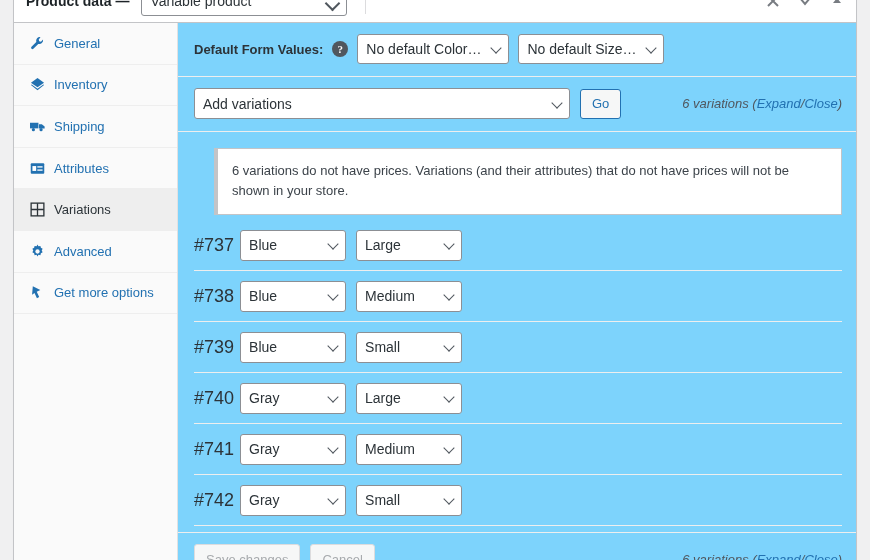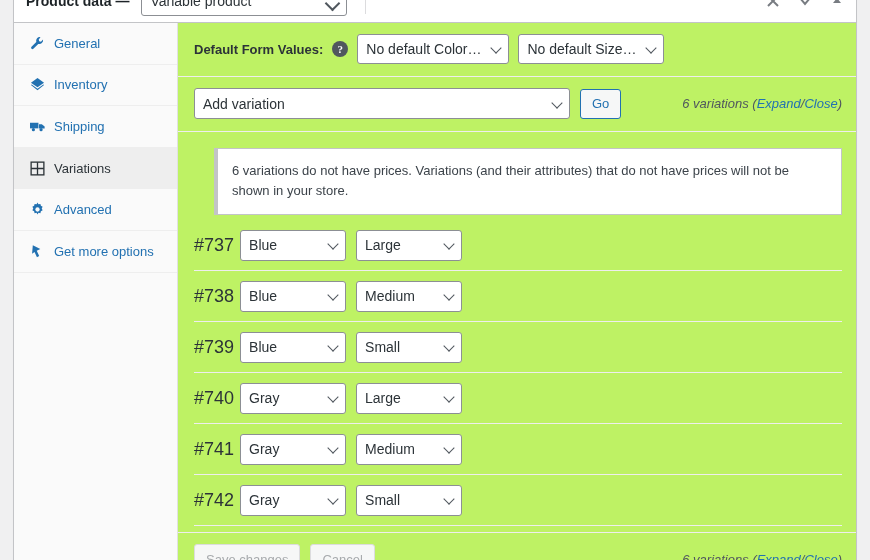--- a/index.html
+++ b/index.html
@@ -157,21 +157,21 @@
   .wc-tab.active .tab-ico { color: #2c3338; }
   .wc-tabs-filler {
     background: #fafafa;
     flex: 1;
   }
 
   
   .wc-panel {
     flex: 1;
     min-width: 0;
-    background: #bef264;
+    background: #7dd3fc;
     display: flex;
     flex-direction: column;
   }
 
   
   .toolbar-top {
     border-bottom: 1px solid #eee;
     padding: 11px 14px 12px 16px;
     display: flex;
     align-items: center;
@@ -389,20 +389,31 @@
             <path d="M0 4h9v6H0z" fill="currentColor"></path>
             <path d="M9.6 5.6h3L15.6 8v2H9.6z" fill="currentColor"></path>
             <circle cx="3.6" cy="11.4" r="1.7" fill="currentColor"></circle>
             <circle cx="11.8" cy="11.4" r="1.7" fill="currentColor"></circle>
           </svg>
         </span>
         <span>Shipping</span>
       </li>
 
 
+      <li class="wc-tab">
+        <span class="tab-ico">
+          <svg width="15" height="15" viewBox="0 0 16 16" aria-hidden="true">
+            <rect x="0.8" y="2.4" width="14.4" height="11.2" rx="1" fill="currentColor"></rect>
+            <rect x="2.6" y="5.4" width="4" height="5.2" fill="#fff"></rect>
+            <rect x="7.8" y="5.6" width="5.6" height="1.4" fill="#fff"></rect>
+            <rect x="7.8" y="9" width="5.6" height="1.4" fill="#fff"></rect>
+          </svg>
+        </span>
+        <span>Attributes</span>
+      </li>
 
       <li class="wc-tab active">
         <span class="tab-ico">
           <svg width="15" height="15" viewBox="0 0 16 16" aria-hidden="true">
             <rect x="1.2" y="1.2" width="13.6" height="13.6" fill="none" stroke="currentColor" stroke-width="1.4"></rect>
             <path d="M8 1.2v13.6M1.2 8h13.6" stroke="currentColor" stroke-width="1.4"></path>
           </svg>
         </span>
         <span>Variations</span>
       </li>
@@ -441,21 +452,21 @@
         </span>
 
         <span class="sel sel-size">
           <span>No default Size…</span>
           <span class="chev small"></span>
         </span>
       </div>
 
       <div class="toolbar-add">
         <span class="sel sel-addvar">
-          <span>Add variation</span>
+          <span>Add variations</span>
           <span class="chev small"></span>
         </span>
         <button class="btn">Go</button>
 
         <span class="var-count">
           <span>6 variations</span>
           <span>(<a href="#">Expand</a><span>/</span><a href="#">Close</a>)</span>
         </span>
       </div>
 

